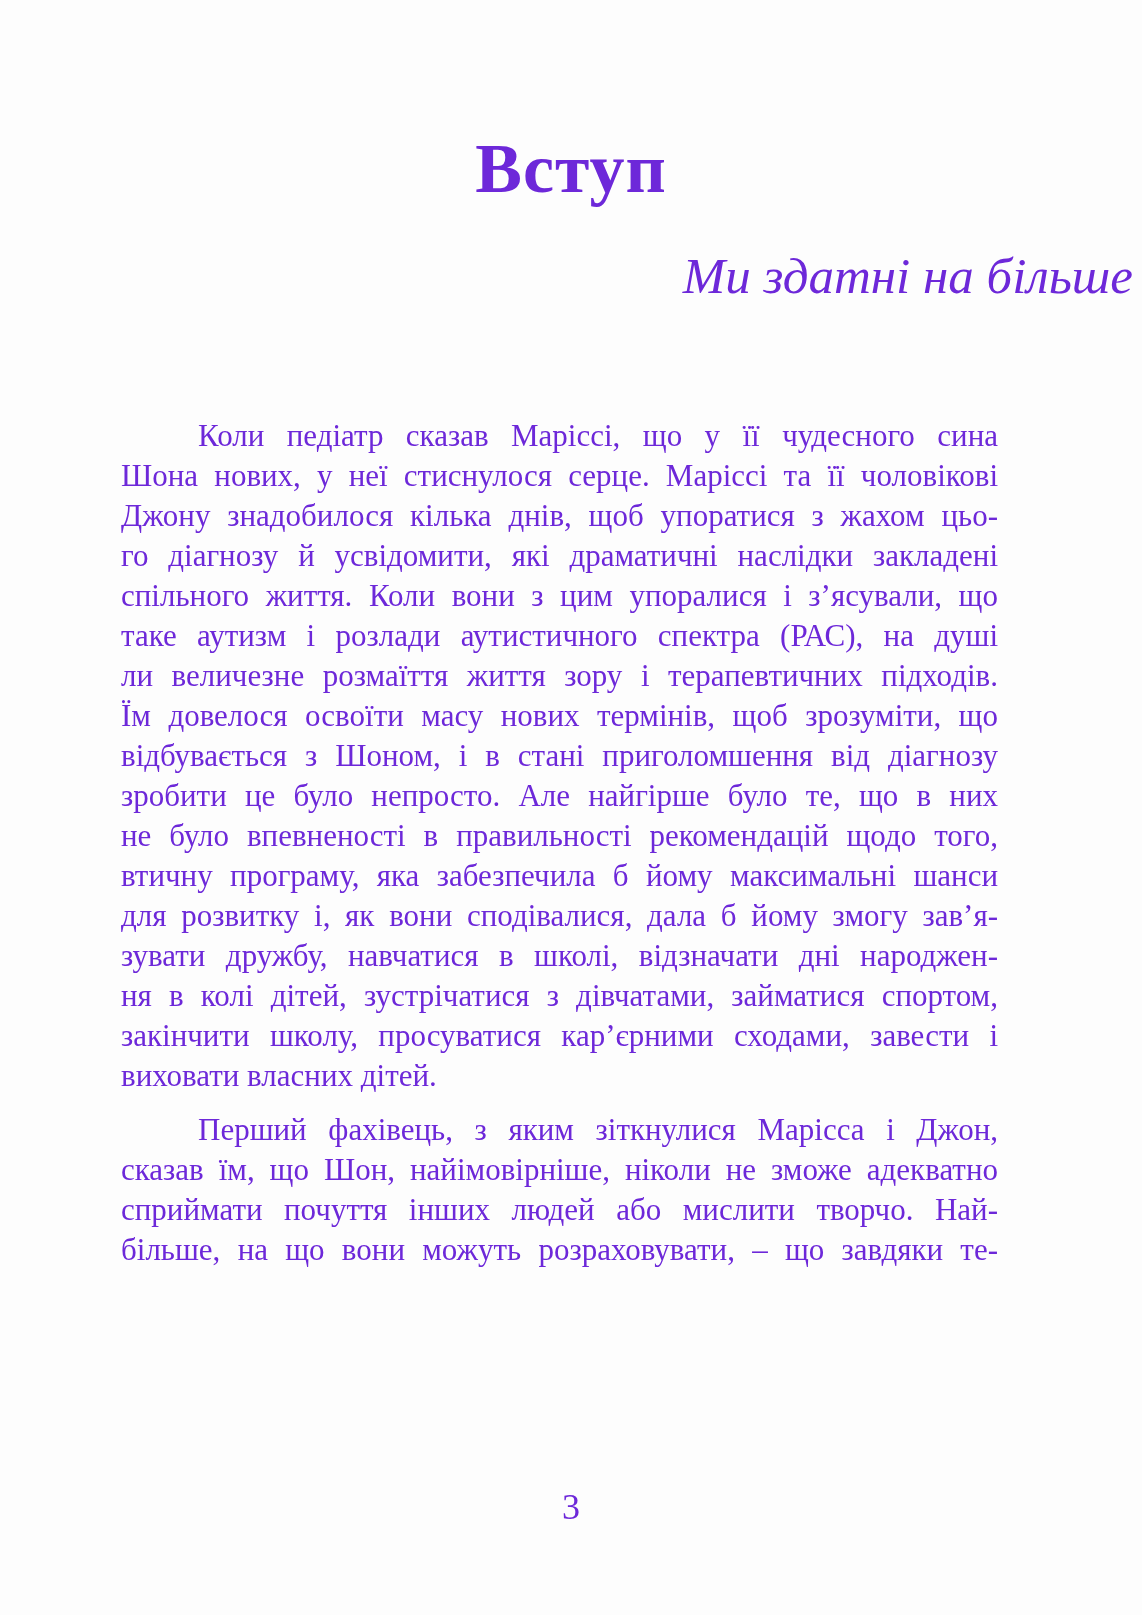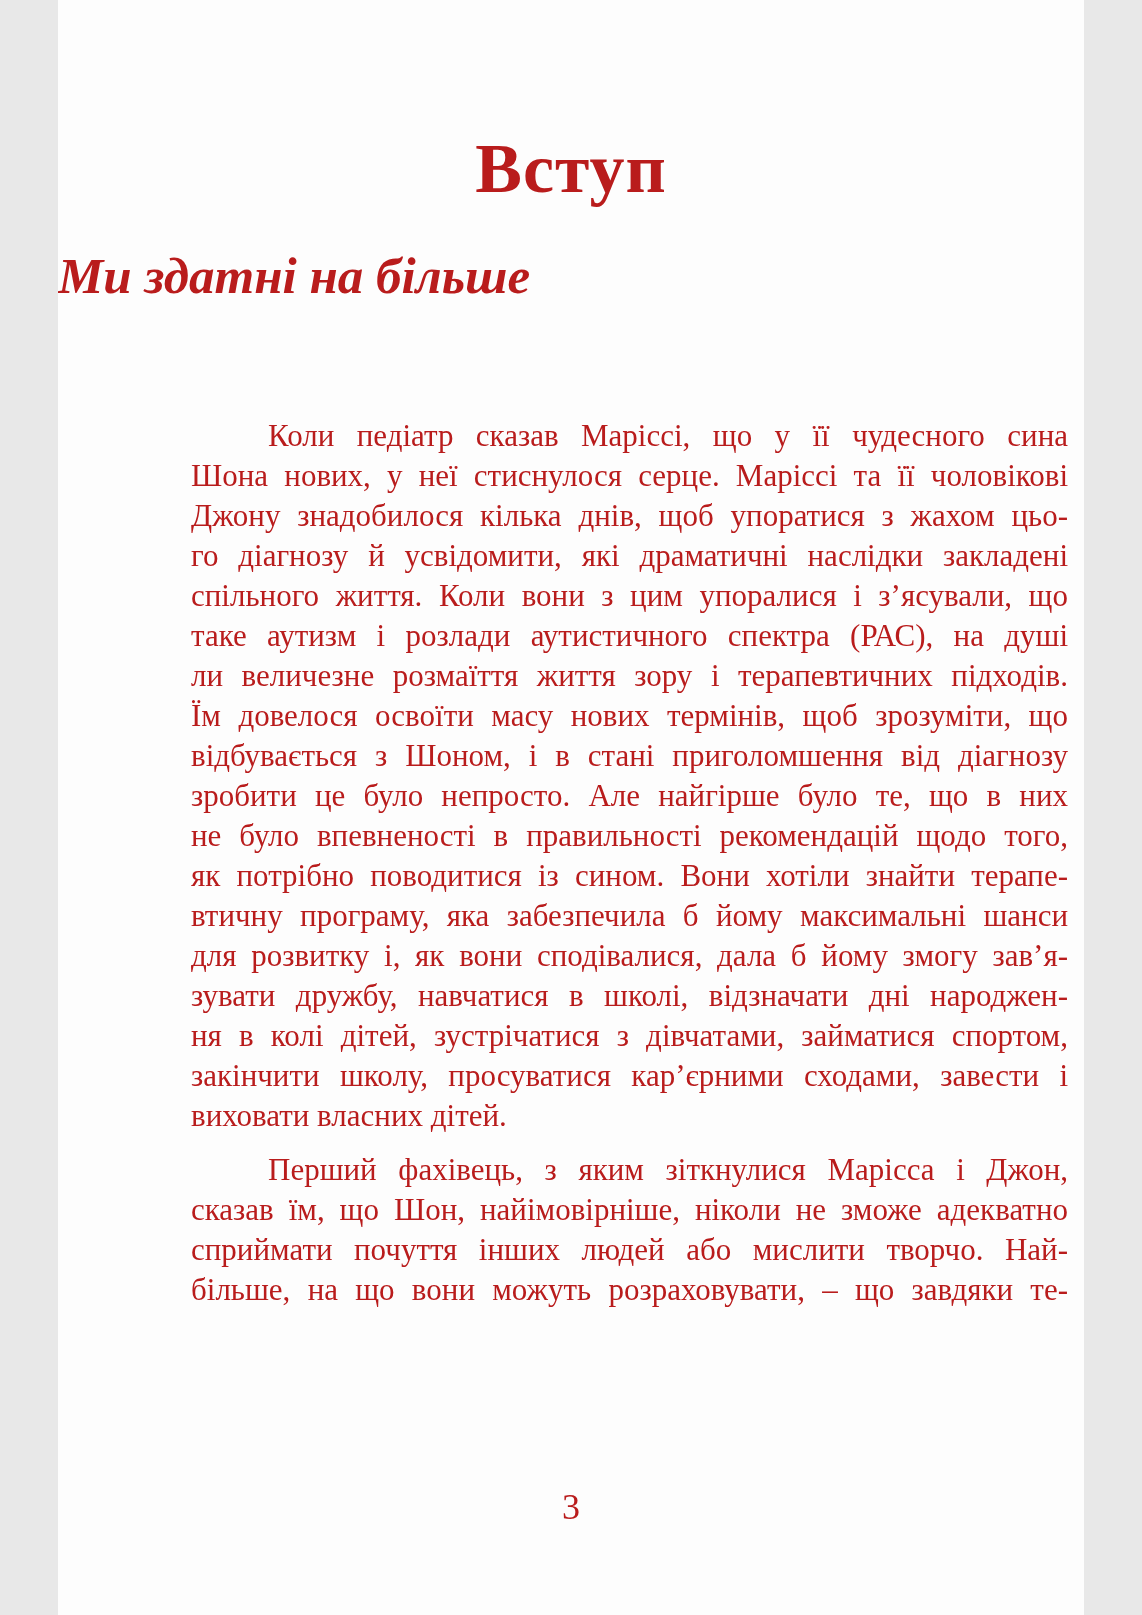--- a/index.html
+++ b/index.html
@@ -1,44 +1,44 @@
 <!DOCTYPE html>
 <html><head>
 <meta charset="utf-8">
 <style>
   html, body { margin: 0; padding: 0; background: #e8e8e8; }
   .page {
     position: relative;
-    width: 1026px;
+    width: 1142px;
     height: 1615px;
     margin: 0 auto;
     background: #fdfdfd;
-    color: #b91c1c;
+    color: #6d28d9;
     font-family: "Liberation Serif", serif;
     overflow: hidden;
   }
   .title {
     margin: 134px 0 0 0;
     font-size: 70px;
     font-weight: bold;
     line-height: 1;
     text-align: center;
     letter-spacing: 1px;
   }
   .subtitle {
-    margin: 47px 0 0 0;
+    margin: 47px 9px 0 0;
     font-size: 51px;
-    font-weight: bold;
+    font-weight: normal;
     font-style: italic;
     line-height: 1;
-    text-align: left;
+    text-align: right;
   }
   .body-text {
     position: absolute;
-    left: 133px;
+    left: 121px;
     top: 416px;
     width: 877px;
     font-size: 31px;
     line-height: 40px;
   }
   .paragraph { margin: 0; }
   .paragraph + .paragraph { margin-top: 14px; }
   .line {
     text-align: justify;
     text-align-last: justify;
@@ -68,21 +68,20 @@
         <div class="line">Шона нових, у неї стиснулося серце. Маріссі та її чоловікові</div>
         <div class="line">Джону знадобилося кілька днів, щоб упоратися з жахом цьо-</div>
         <div class="line">го діагнозу й усвідомити, які драматичні наслідки закладені</div>
         <div class="line">спільного життя. Коли вони з цим упоралися і з’ясували, що</div>
         <div class="line">таке аутизм і розлади аутистичного спектра (РАС), на душі</div>
         <div class="line">ли величезне розмаїття життя зору і терапевтичних підходів.</div>
         <div class="line">Їм довелося освоїти масу нових термінів, щоб зрозуміти, що</div>
         <div class="line">відбувається з Шоном, і в стані приголомшення від діагнозу</div>
         <div class="line">зробити це було непросто. Але найгірше було те, що в них</div>
         <div class="line">не було впевненості в правильності рекомендацій щодо того,</div>
-        <div class="line">як потрібно поводитися із сином. Вони хотіли знайти терапе-</div>
         <div class="line">втичну програму, яка забезпечила б йому максимальні шанси</div>
         <div class="line">для розвитку і, як вони сподівалися, дала б йому змогу зав’я-</div>
         <div class="line">зувати дружбу, навчатися в школі, відзначати дні народжен-</div>
         <div class="line">ня в колі дітей, зустрічатися з дівчатами, займатися спортом,</div>
         <div class="line">закінчити школу, просуватися кар’єрними сходами, завести і</div>
         <div class="line last-left">виховати власних дітей.</div>
       </div>
       <div class="paragraph">
         <div class="line first">Перший фахівець, з яким зіткнулися Марісса і Джон,</div>
         <div class="line">сказав їм, що Шон, найімовірніше, ніколи не зможе адекватно</div>

